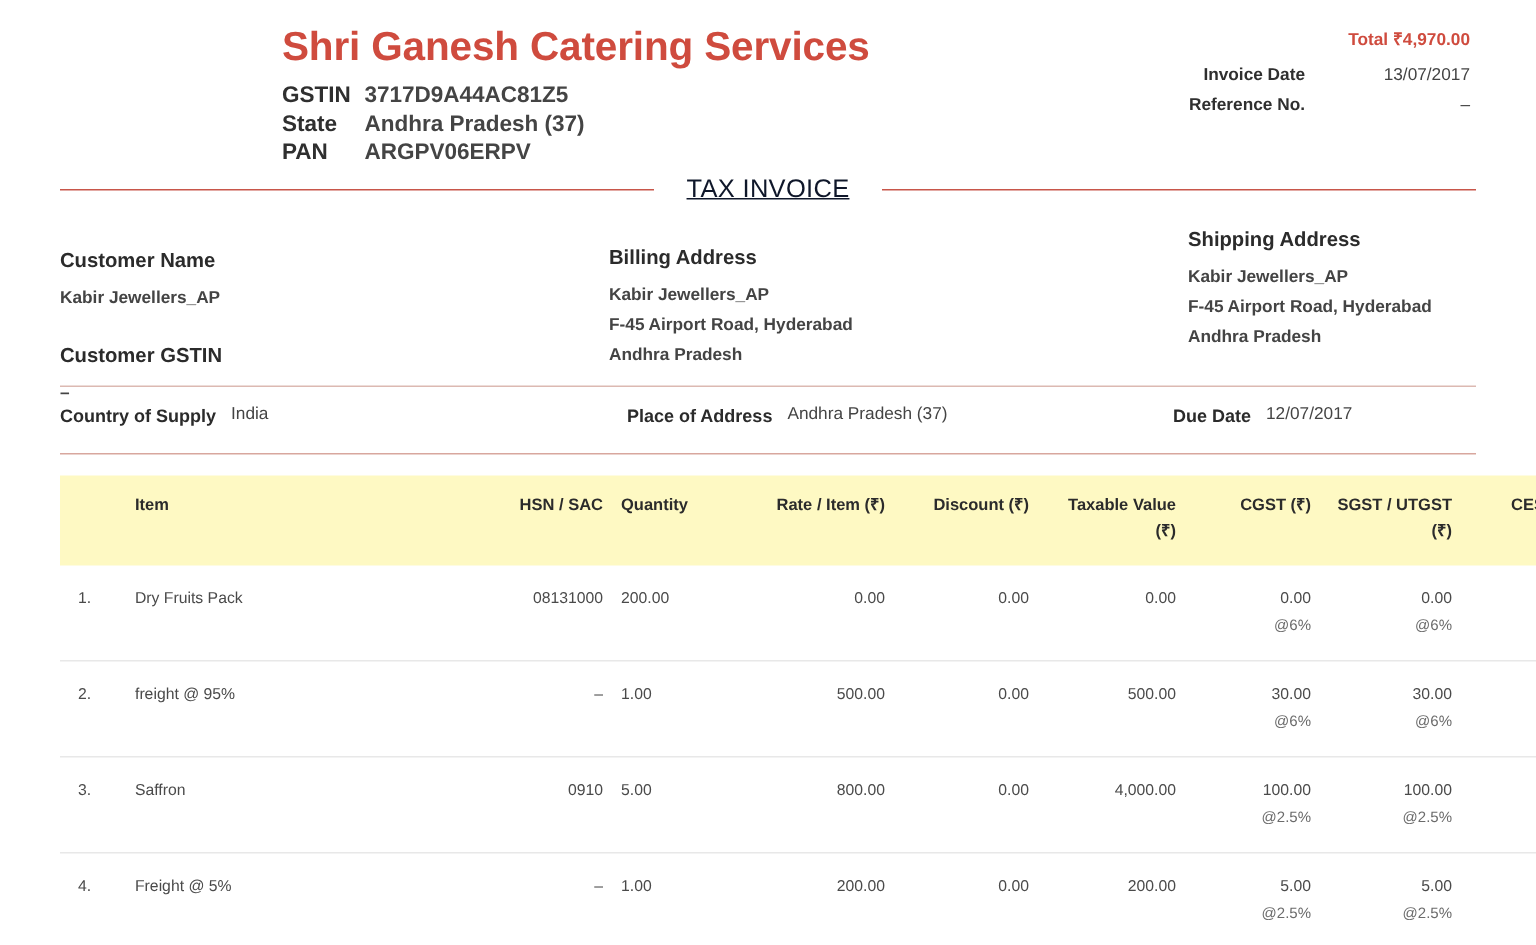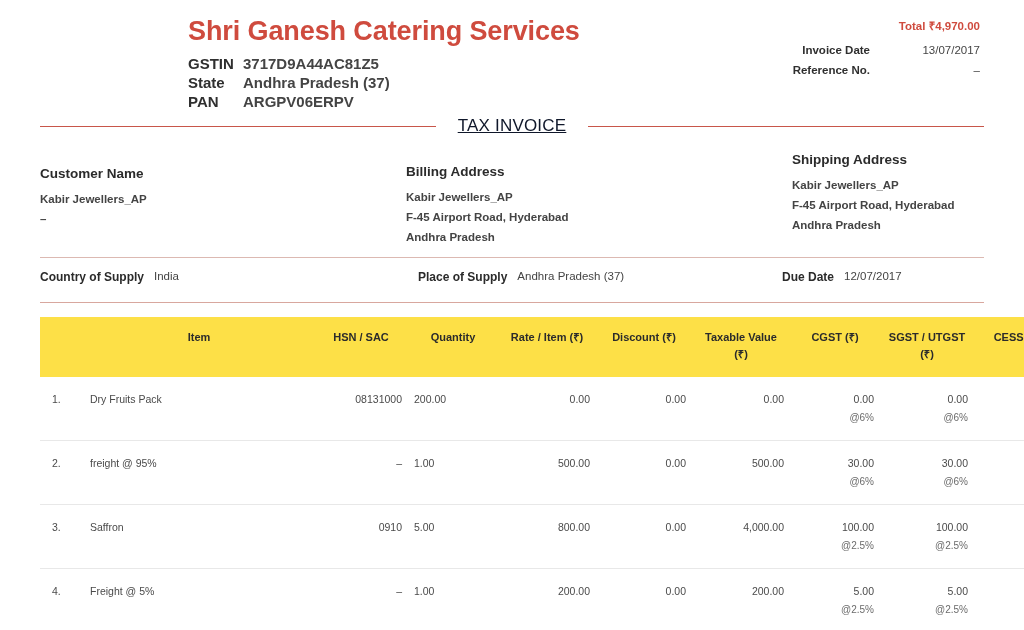--- a/index.html
+++ b/index.html
@@ -219,28 +219,27 @@
   }
 
   
   table.items {
     width: 100%;
     border-collapse: collapse;
     margin-top: 14px;
     table-layout: fixed;
   }
   table.items th {
-    background: #fde047;
+    background: #fef9c3;
     font-size: 11px;
     font-weight: bold;
     color: #2b2b2b;
     padding: 12px 6px 14px 6px;
     vertical-align: top;
     line-height: 17px;
-    text-align: center;
   }
   table.items td {
     font-size: 10.5px;
     color: #4a4a4a;
     padding: 14px 6px;
     vertical-align: top;
     line-height: 16px;
     border-bottom: 1px solid #e8e8e8;
   }
   .c-idx      { width: 26px;  text-align: left; padding-left: 12px !important; }
@@ -308,20 +307,21 @@
     <div class="title-rule"></div>
     <div class="title-text">TAX INVOICE</div>
     <div class="title-rule"></div>
   </div>
 
   <div class="addresses">
 
     <div class="col-cust">
       <div class="addr-head">Customer Name</div>
       <div class="addr-line">Kabir Jewellers_AP</div>
+      <div class="addr-head gstin-head">Customer GSTIN</div>
       <div class="addr-line">–</div>
     </div>
 
     <div class="col-bill">
       <div class="addr-head">Billing Address</div>
       <div class="addr-line">Kabir Jewellers_AP</div>
       <div class="addr-line">F-45 Airport Road, Hyderabad</div>
       <div class="addr-line">Andhra Pradesh</div>
     </div>
 
@@ -334,21 +334,21 @@
   </div>
 
   <div class="hr-light"></div>
 
   <div class="supply">
     <div class="supply-item sup-1">
       <span class="k">Country of Supply</span>
       <span class="v">India</span>
     </div>
     <div class="supply-item sup-2">
-      <span class="k">Place of Supply</span>
+      <span class="k">Place of Address</span>
       <span class="v">Andhra Pradesh (37)</span>
     </div>
     <div class="supply-item sup-3">
       <span class="k">Due Date</span>
       <span class="v">12/07/2017</span>
     </div>
   </div>
 
   <div class="hr-strong"></div>
 

